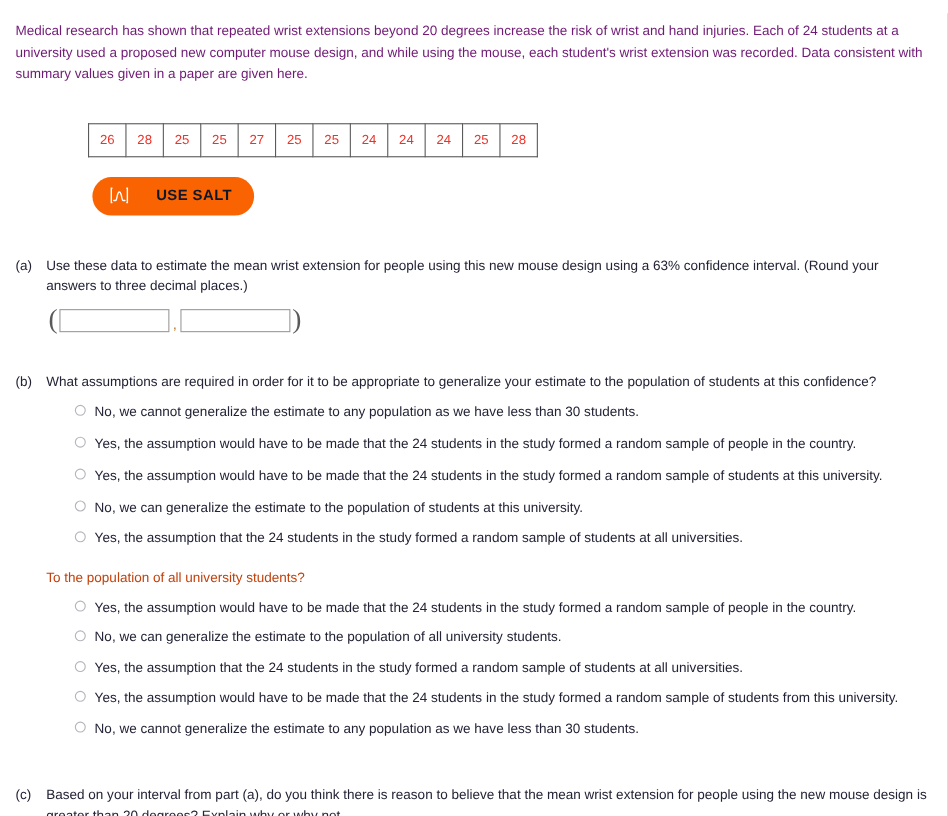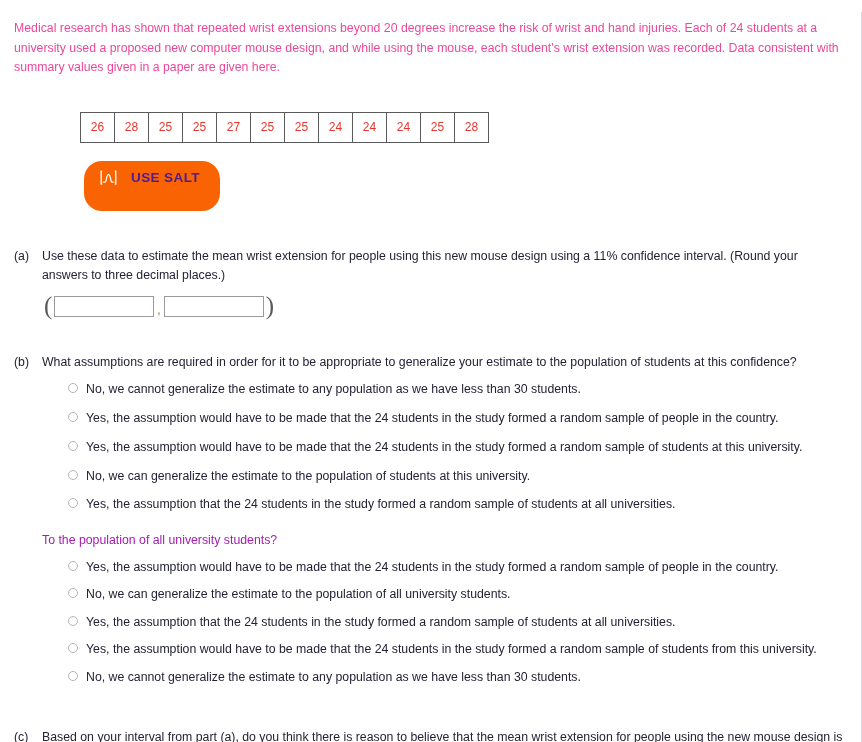--- a/index.html
+++ b/index.html
@@ -20,21 +20,21 @@
     position: relative;
     width: 862px;
     height: 742px;
     box-sizing: border-box;
     border-right: 1px solid #d8d8e0;
   }
   .intro {
     padding: 7px 18px 0 14px;
     line-height: 1.58;
     font-size: 12.3px;
-    color: #ec4899;
+    color: #701a75;
   }
   
   .data-table-wrap {
     margin: 14px 0 0 80px;
   }
   table.data-table {
     border-collapse: collapse;
     table-layout: fixed;
     margin-top: 34px;
   }
@@ -48,26 +48,26 @@
     font-size: 12px;
     font-family: "Liberation Sans", sans-serif;
   }
   
   .salt-row {
     margin: 18px 0 0 84px;
   }
   .salt-btn {
     display: inline-flex;
     align-items: center;
-    gap: 14px;
+    gap: 25px;
     background: #f96302;
-    color: #4c1d95;
+    color: #0f172a;
     border: none;
     border-radius: 18px;
-    padding: 9px 20px 25px 16px;
+    padding: 9px 20px 10px 16px;
     font-family: "Liberation Sans", sans-serif;
     font-size: 13.5px;
     font-weight: bold;
     letter-spacing: 0.4px;
     cursor: pointer;
   }
   .salt-icon {
     display: inline-block;
     width: 17px;
     height: 16px;
@@ -158,21 +158,21 @@
     cursor: pointer;
   }
   .option-label {
     flex: 1 1 auto;
     color: #232336;
     font-size: 12.3px;
     line-height: 1.5;
   }
   .subquestion {
     margin: 17px 0 0 0;
-    color: #a21caf;
+    color: #c2410c;
     font-size: 12.3px;
   }
   .options-tight .option { margin-bottom: 9px; }
 </style>
 </head>
 <body>
 
 <div class="page">
 
   <p class="intro">Medical research has shown that repeated wrist extensions beyond 20 degrees increase the risk of wrist and hand injuries. Each of 24 students at a university used a proposed new computer mouse design, and while using the mouse, each student's wrist extension was recorded. Data consistent with summary values given in a paper are given here.</p>
@@ -207,21 +207,21 @@
           <path d="M3.4 12.2 L5.3 12.2 C6.4 12.2 6.3 4.6 8.5 4.6 C10.7 4.6 10.6 12.2 11.7 12.2 L13.6 12.2" fill="none" stroke="#ffffff" stroke-width="1.3" stroke-linecap="round" stroke-linejoin="round"></path>
         </svg>
       </span>
       <span>USE SALT</span>
     </button>
   </div>
 
   <div class="part part-a">
     <div class="part-label">(a)</div>
     <div class="part-body">
-      <div class="part-question">Use these data to estimate the mean wrist extension for people using this new mouse design using a 11% confidence interval. (Round your answers to three decimal places.)</div>
+      <div class="part-question">Use these data to estimate the mean wrist extension for people using this new mouse design using a 63% confidence interval. (Round your answers to three decimal places.)</div>
       <div class="interval-row">
         <span class="paren">(</span>
         <input class="ans-input" type="text" value="" style="">
         <span class="comma">,</span>
         <input class="ans-input" type="text" value="" style="">
         <span class="paren">)</span>
       </div>
     </div>
   </div>
 

